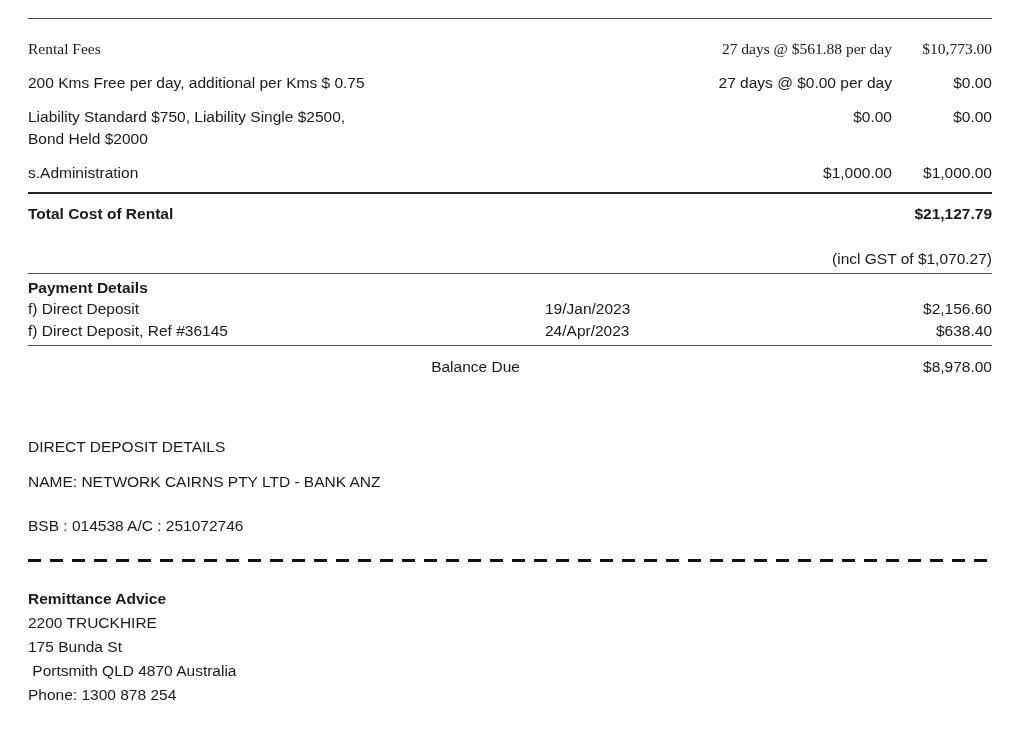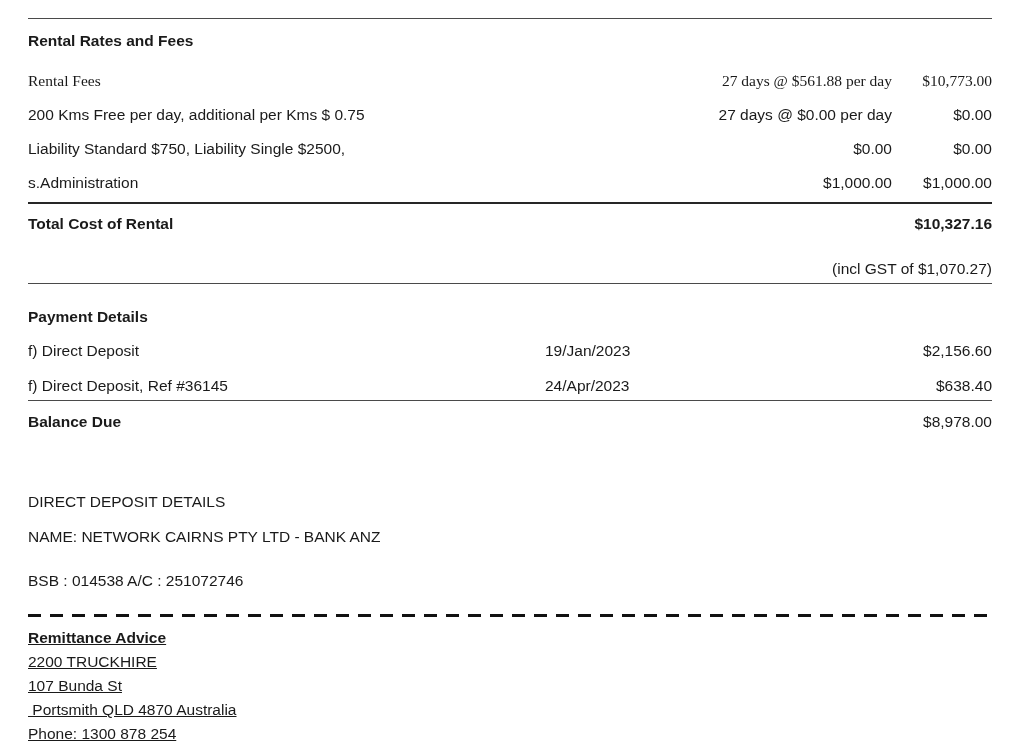--- a/index.html
+++ b/index.html
@@ -64,92 +64,92 @@
     line-height: 22px;
   }
   .total-label { flex: 1; font-weight: 700; }
   .total-amt { font-weight: 700; text-align: right; white-space: nowrap; }
   .gst-note {
     margin-top: 23px;
     text-align: right;
     line-height: 22px;
   }
   #rule-payments { margin-top: 3px; }
-  #payments-title { margin-top: 22px; }
+  #payments-title { margin-top: 3px; }
 
   .p-row {
     display: flex;
     align-items: flex-start;
     line-height: 22px;
-    margin-top: 13px;
+    margin-top: 0;
   }
   .p-desc { width: 517px; }
   .p-date { flex: 1; text-align: left; }
   .p-amt { width: 160px; text-align: right; white-space: nowrap; }
 
   #rule-balance { margin-top: 3px; }
   .balance-row {
     display: flex;
     margin-top: 10px;
     line-height: 22px;
   }
-  .balance-label { flex: 1; font-weight: 700; }
+  .balance-label { flex: 1; font-weight: 400; text-align: center; }
   .balance-amt { text-align: center; white-space: nowrap; }
 
   .dd-heading { margin-top: 58px; line-height: 21px; }
   .dd-name    { margin-top: 14px; line-height: 21px; }
   .dd-account { margin-top: 23px; line-height: 21px; }
 
   #rule-remittance { margin-top: 23px; }
 
-  .remit-block { line-height: 24px; margin-top: 9px; text-decoration: underline; }
+  .remit-block { line-height: 24px; margin-top: 25px; }
   .remit-title { font-weight: 700; }
   .remit-line { white-space: pre; }
 </style>
 </head>
 <body>
 
 <div class="page">
   <div class="inner">
 
     <div class="rule" id="rule-top" style="margin-top:18px"></div>
 
-    <div class="section-title" id="rental-title">Rental Rates and Fees</div>
 
     <div class="r-row first">
       <div class="r-desc">Rental Fees</div>
       <div class="r-rate">27 days @ $561.88 per day</div>
       <div class="r-amt">$10,773.00</div>
     </div>
 
     <div class="r-row">
       <div class="r-desc">200 Kms Free per day, additional per Kms $ 0.75</div>
       <div class="r-rate">27 days @ $0.00 per day</div>
       <div class="r-amt">$0.00</div>
     </div>
 
     <div class="r-row">
       <div class="r-desc">
         <div>Liability Standard $750, Liability Single $2500,</div>
+        <div>Bond Held $2000</div>
       </div>
       <div class="r-rate">$0.00</div>
       <div class="r-amt">$0.00</div>
     </div>
 
     <div class="r-row">
       <div class="r-desc">s.Administration</div>
       <div class="r-rate">$1,000.00</div>
       <div class="r-amt">$1,000.00</div>
     </div>
 
     <div class="rule rule-heavy" id="rule-total"></div>
 
     <div class="total-row">
       <div class="total-label">Total Cost of Rental</div>
-      <div class="total-amt">$10,327.16</div>
+      <div class="total-amt">$21,127.79</div>
     </div>
     <div class="gst-note">(incl GST of $1,070.27)</div>
 
     <div class="rule" id="rule-payments"></div>
 
     <div class="section-title" id="payments-title">Payment Details</div>
 
     <div class="p-row">
       <div class="p-desc">f) Direct Deposit</div>
       <div class="p-date">19/Jan/2023</div>
@@ -171,20 +171,20 @@
 
     <div class="dd-heading">DIRECT DEPOSIT DETAILS</div>
     <div class="dd-name">NAME: NETWORK CAIRNS PTY LTD - BANK ANZ</div>
     <div class="dd-account">BSB : 014538 A/C : 251072746</div>
 
     <div class="rule-dashed" id="rule-remittance"></div>
 
     <div class="remit-block">
       <div class="remit-title">Remittance Advice</div>
       <div class="remit-line">2200 TRUCKHIRE</div>
-      <div class="remit-line">107 Bunda St</div>
+      <div class="remit-line">175 Bunda St</div>
       <div class="remit-line"> Portsmith QLD 4870 Australia</div>
       <div class="remit-line">Phone: 1300 878 254</div>
     </div>
 
   </div>
 
 </div>
 
 </body></html>

